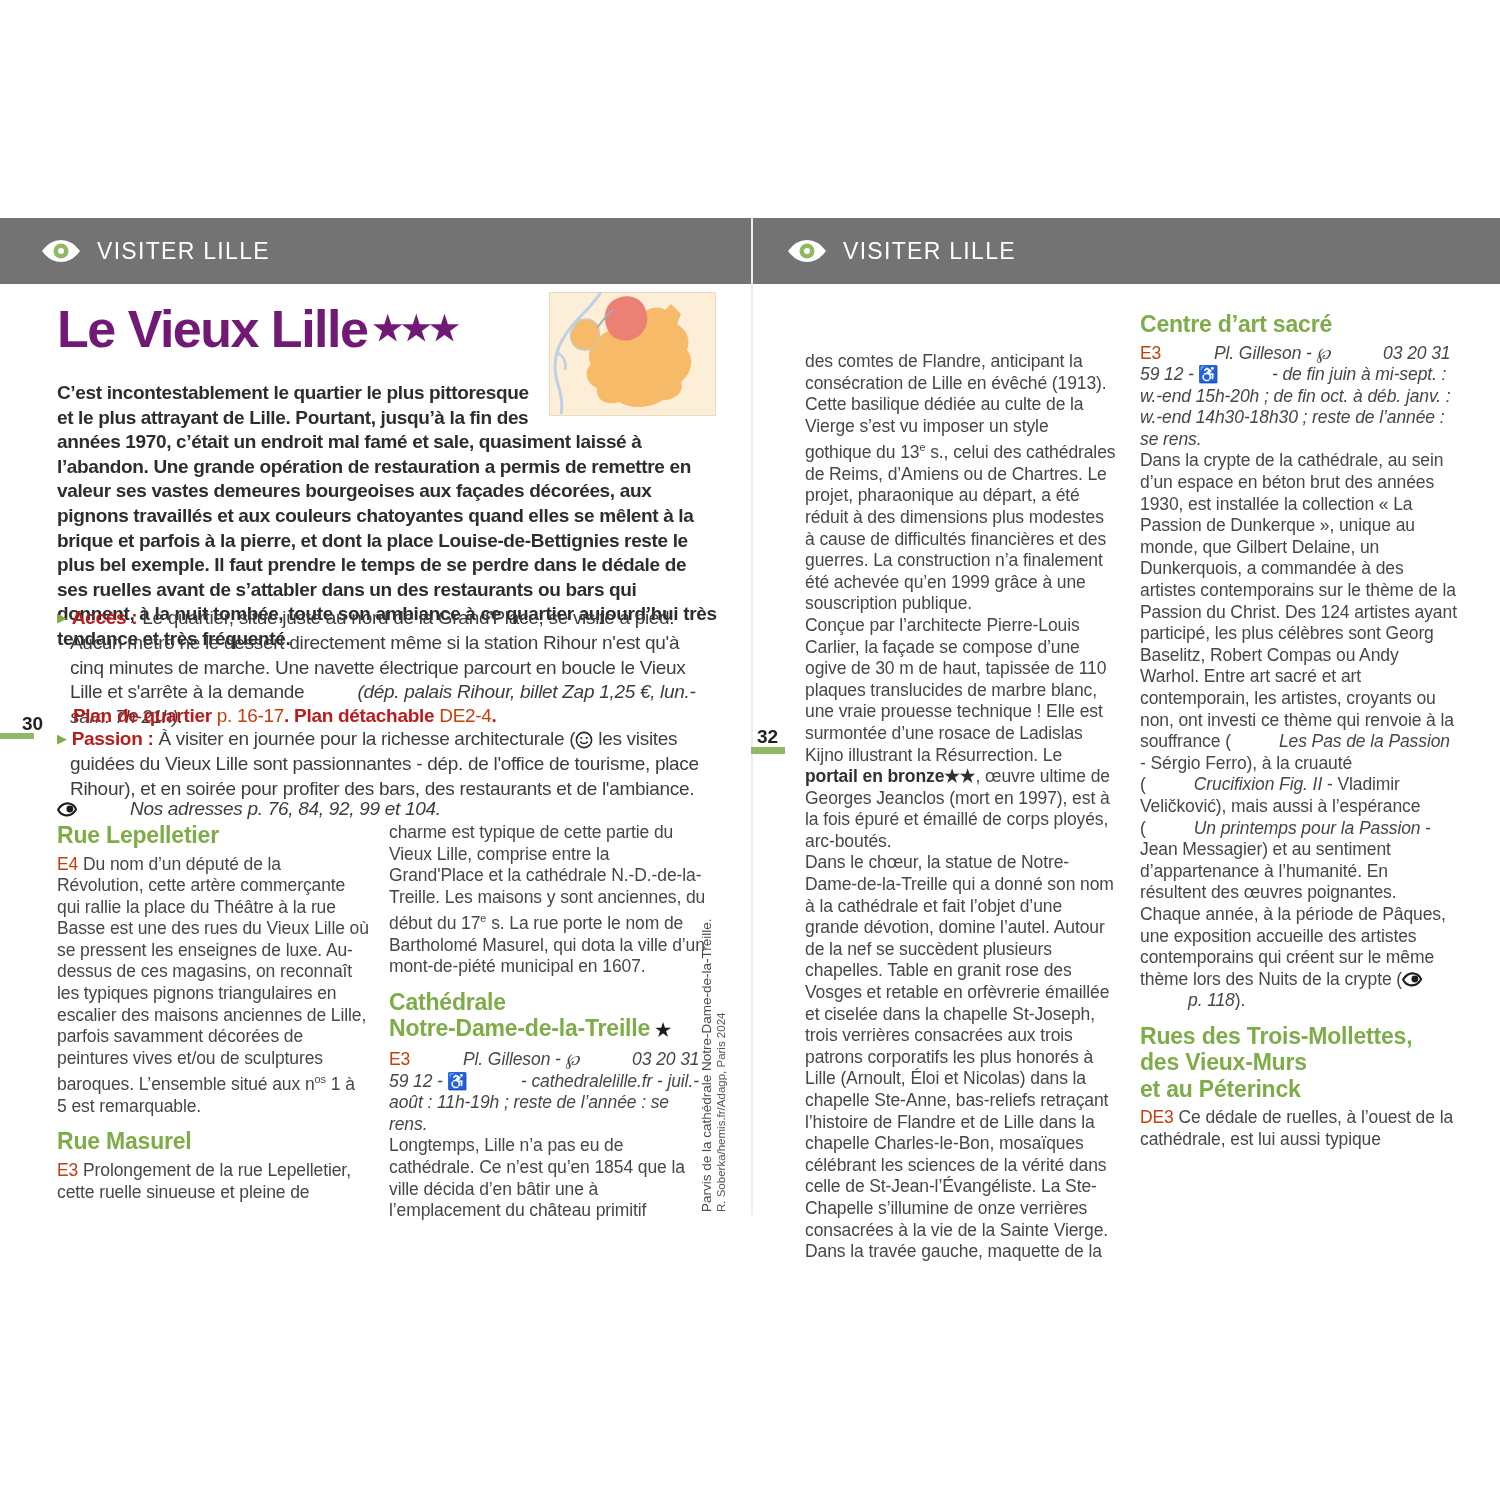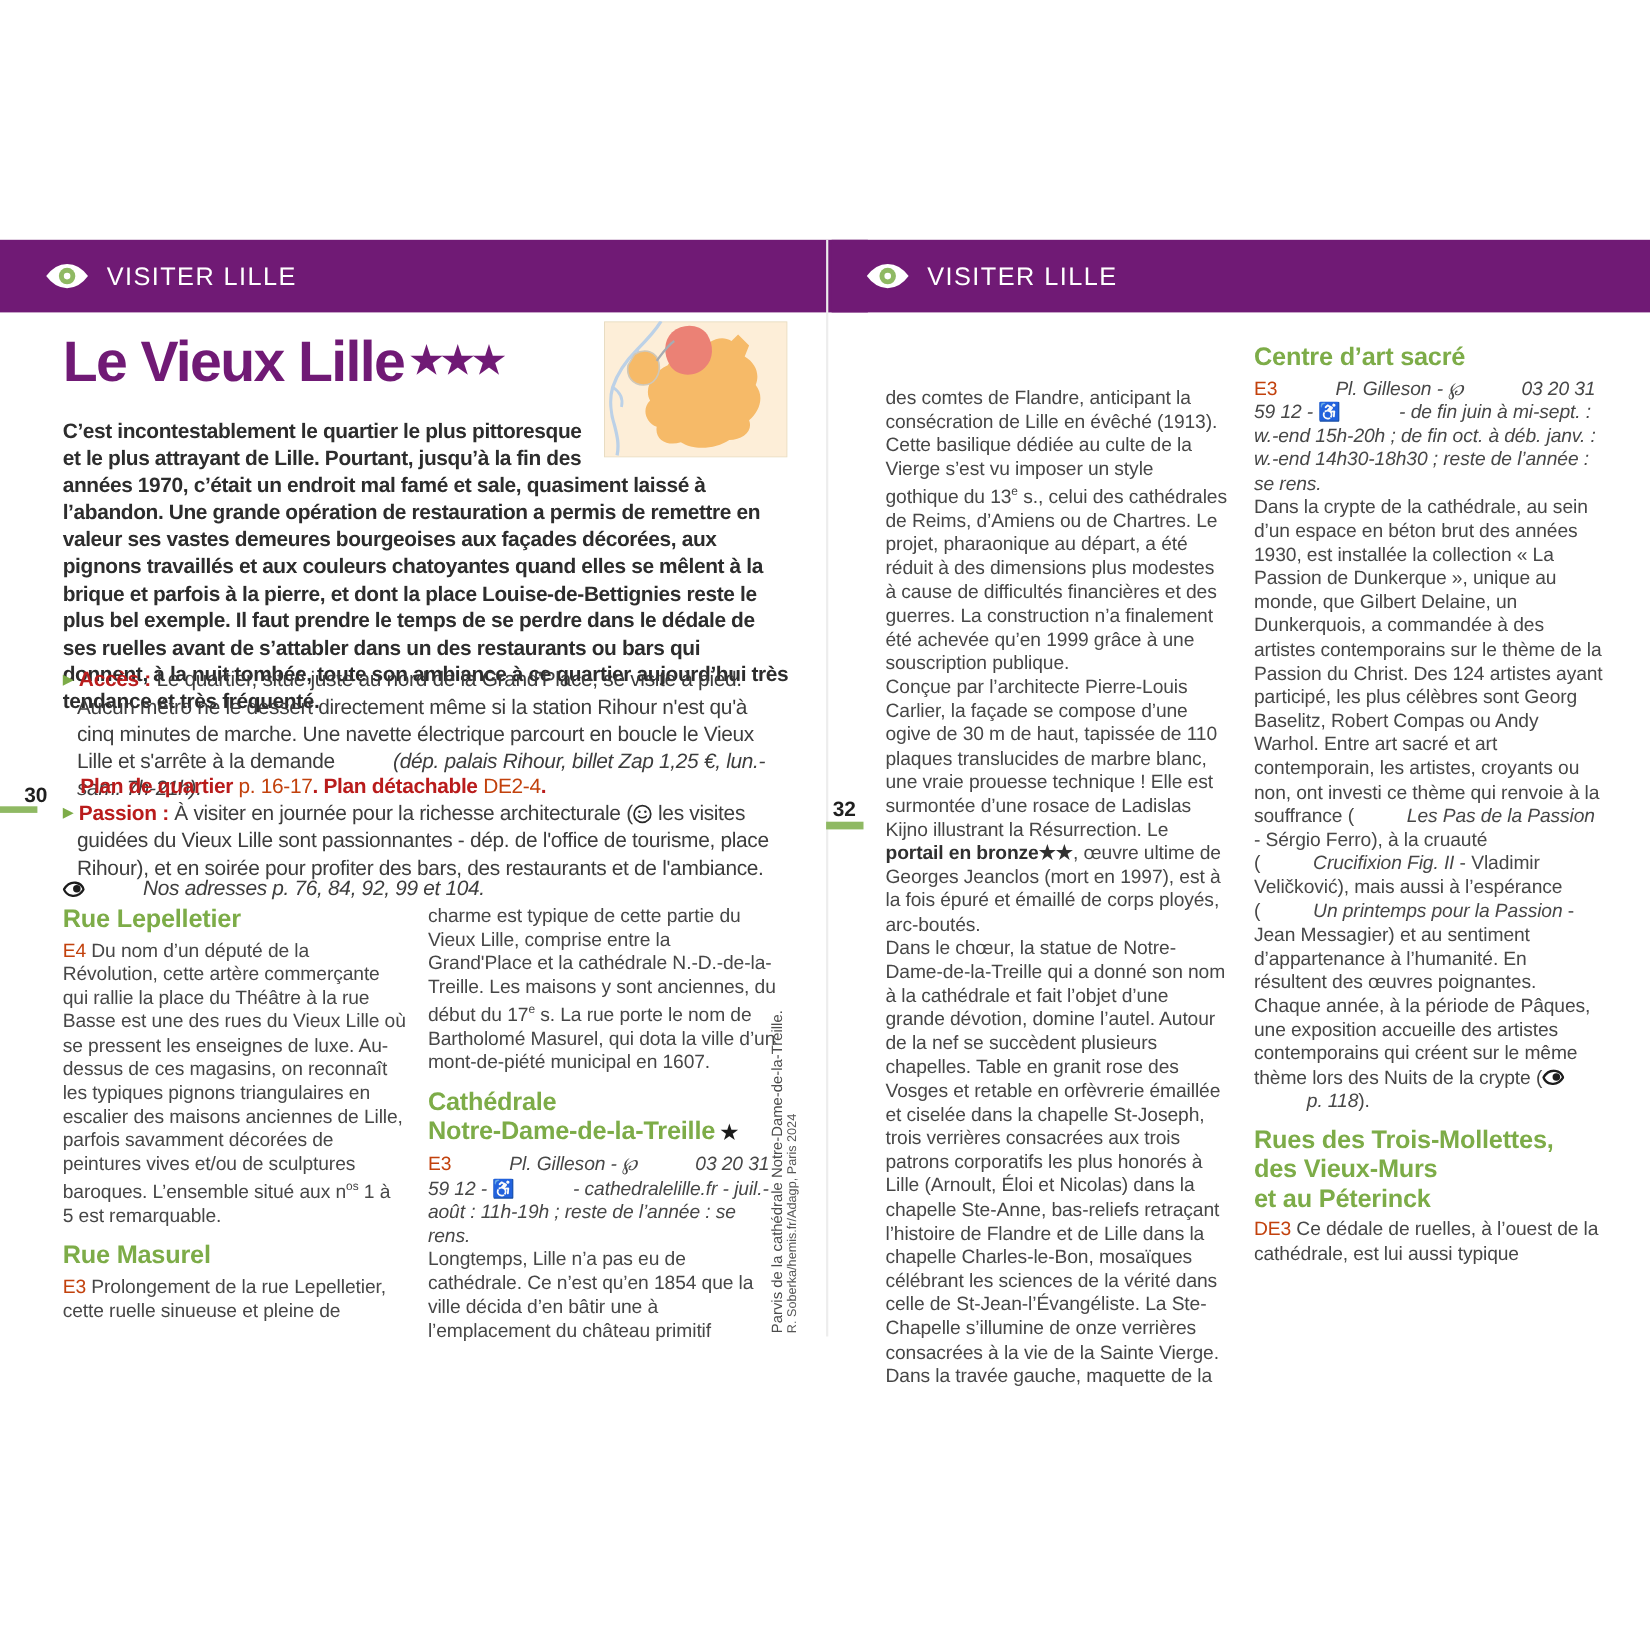--- a/index.html
+++ b/index.html
@@ -6,21 +6,21 @@
   body{
     width:1500px;height:1500px;position:relative;overflow:hidden;
     background:#ffffff;
     font-family:"Liberation Sans", sans-serif;
     -webkit-font-smoothing:antialiased;
   }
   .abs{position:absolute;}
 
   
   .hbar{
-    position:absolute;top:218px;height:66px;background:#701a75;
+    position:absolute;top:218px;height:66px;background:#737373;
     display:flex;align-items:center;gap:15px;
   }
   .hbar-label{
     color:#ffffff;font-size:23px;letter-spacing:1.3px;font-weight:normal;
   }
   .hbar .eye-wrap svg{display:block;}
 
   
   #gutter{left:751px;top:218px;width:2px;height:997px;background:#ededed;}
 

